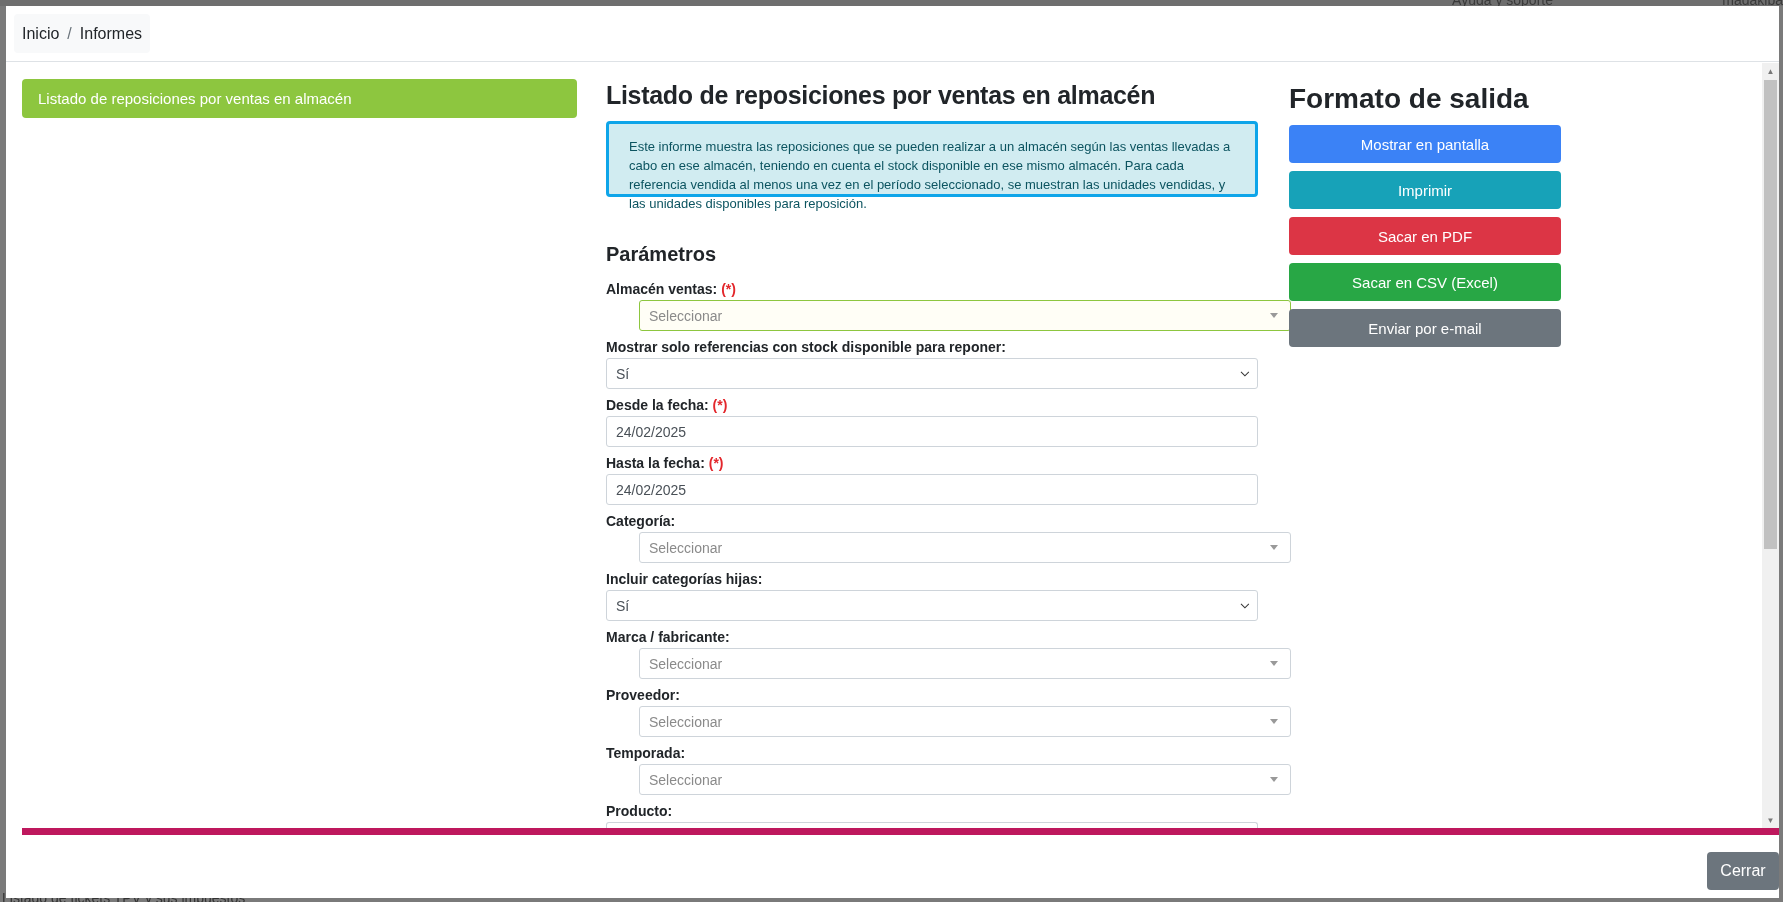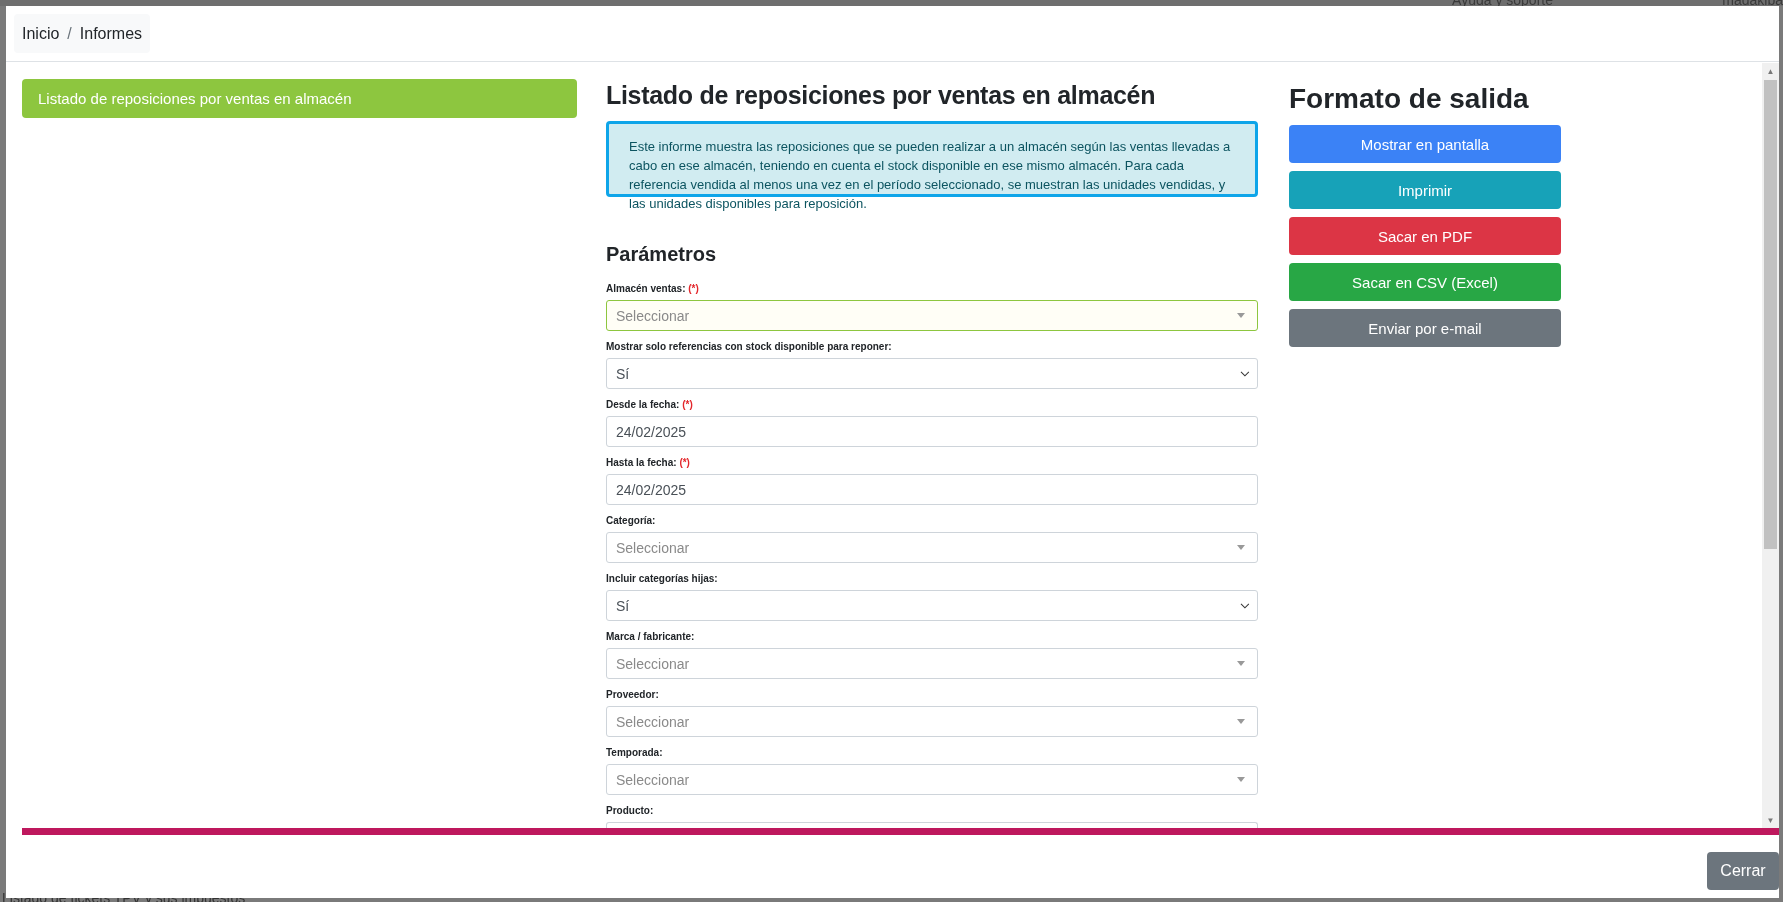--- a/index.html
+++ b/index.html
@@ -27,24 +27,24 @@
   .scrollbar .thumb { position: absolute; left: 2px; top: 17px; width: 13px; height: 469px; background: #c1c1c1; }
 
   .report-item { position: absolute; left: 16px; top: 16px; width: 555px; height: 39px; background: #8dc63f; border-radius: 4px; color: #fff; font-size: 15px; display: flex; align-items: center; padding-left: 16px; cursor: pointer; }
 
   .main-col { position: absolute; left: 600px; top: 0; width: 652px; }
   .page-title { position: absolute; left: 0; top: 18px; font-size: 25px; font-weight: bold; color: #212529; white-space: nowrap; letter-spacing: -0.3px; }
   .info-box { position: absolute; left: 0; top: 58px; width: 652px; height: 76px; background: #d1ecf1; border: 3px solid #0ea5e9; border-radius: 4px; padding: 13px 20px; font-size: 13px; line-height: 19px; color: #0c5460; }
   .section-title { position: absolute; left: 0; top: 180px; font-size: 20px; font-weight: bold; color: #212529; }
 
   .field { position: absolute; left: 0; width: 652px; }
-  .field label { display: block; font-size: 10px; font-weight: bold; color: #212529; height: 20px; line-height: 18px; }
+  .field label { display: block; font-size: 14px; font-weight: bold; color: #212529; height: 20px; line-height: 18px; }
   .field label .req { color: #e3262b; }
   .control { width: 652px; height: 31px; border: 1px solid #ced4da; border-radius: 3px; background: #fff; display: flex; align-items: center; padding: 0 9px; font-size: 14px; color: #495057; position: relative; cursor: pointer; }
-  .control.placeholder { color: #8a8a8a; }
+  .control.placeholder { color: #8a8a8a; margin-left: 33px; }
   .control.focused { border-color: #8dc63f; background: #fffef6; }
   .control .caret { position: absolute; right: 12px; top: 12px; width: 0; height: 0; border-left: 4px solid transparent; border-right: 4px solid transparent; border-top: 5px solid #999; }
   .control .chev { position: absolute; right: 8px; top: 7px; font-size: 11px; color: #333; font-weight: bold; }
   .control.cut { height: 12px; border-bottom: none; border-radius: 3px 3px 0 0; }
 
   .right-col { position: absolute; left: 1283px; top: 0; width: 272px; }
   .right-title { position: absolute; left: 0; top: 20px; font-size: 28px; font-weight: bold; color: #212529; white-space: nowrap; }
   .btn { position: absolute; left: 0; width: 272px; height: 38px; border-radius: 4px; color: #fff; font-size: 15px; display: flex; align-items: center; justify-content: center; cursor: pointer; border: none; }
 
   .modal-footer { position: absolute; left: 16px; top: 822px; width: 100%; height: 70px; border-top: 7px solid #be185d; }

